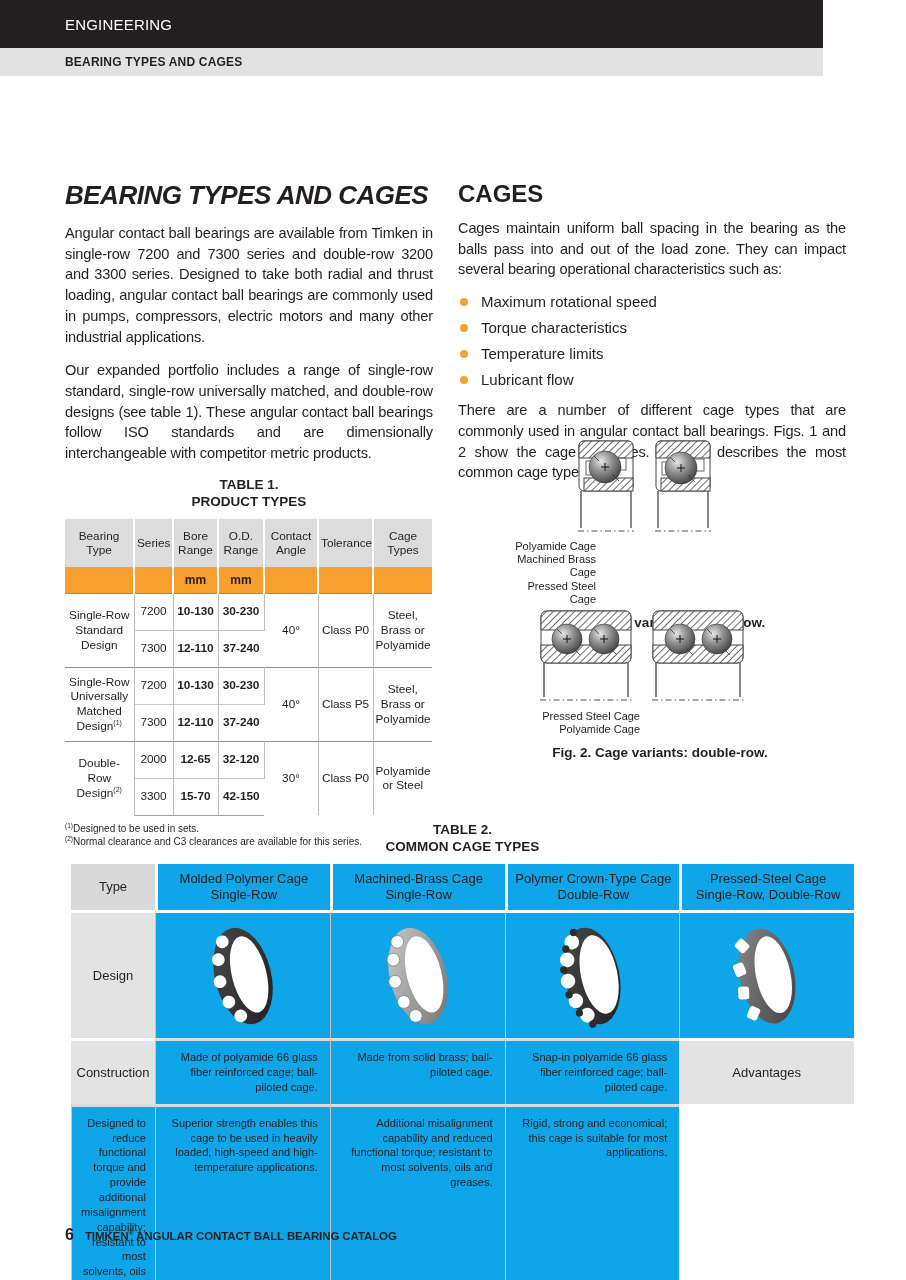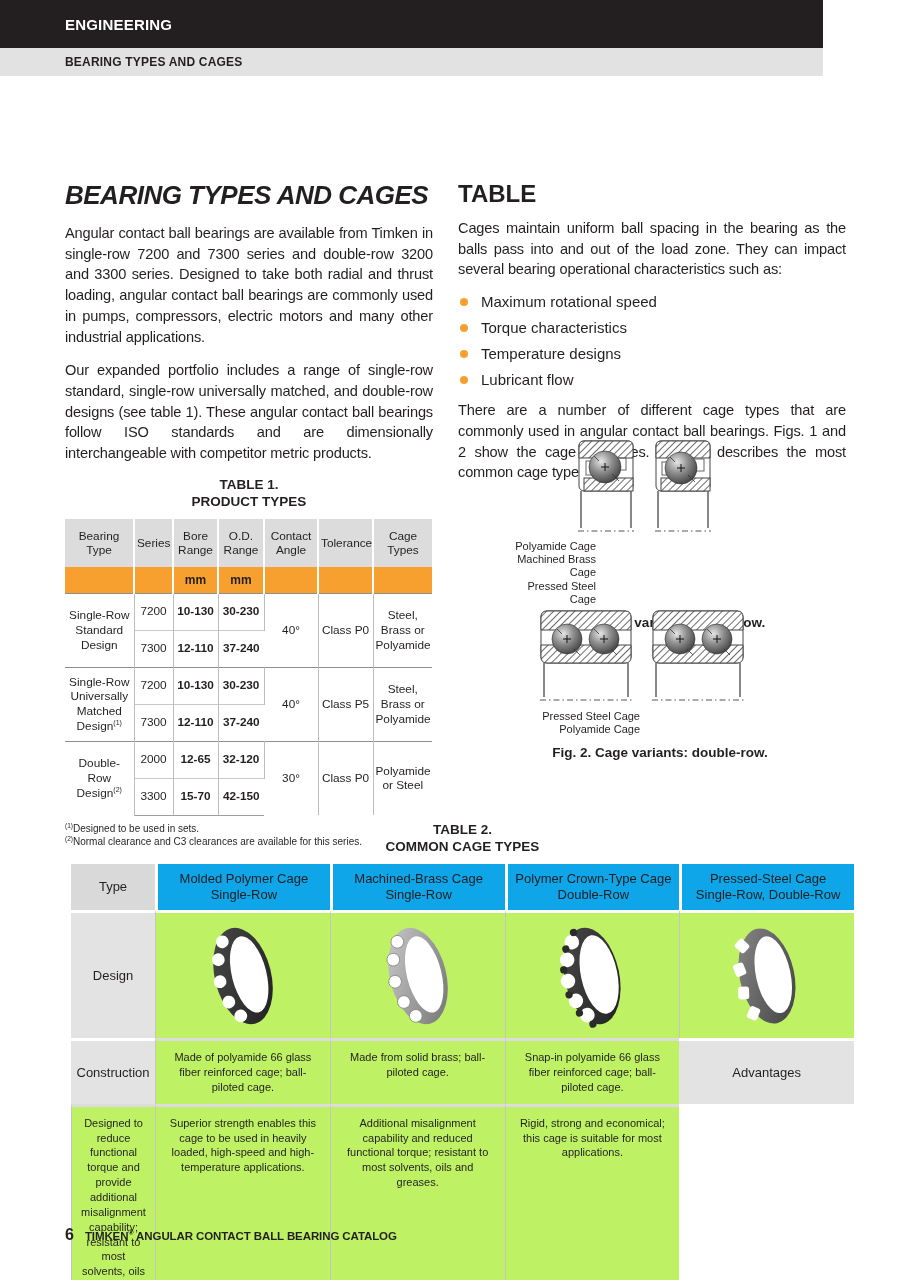--- a/index.html
+++ b/index.html
@@ -2,21 +2,21 @@
 <html><head>
 <meta charset="utf-8">
 <style>
   html,body{margin:0;padding:0;background:#fff;}
   .page{position:relative;width:906px;height:1280px;background:#fff;overflow:hidden;
         font-family:"Liberation Sans", sans-serif;color:#231F20;}
 
   
   .bar-black{position:absolute;left:0;top:0;width:823px;height:48px;background:#231F20;
              display:flex;align-items:center;}
-  .bar-black span{color:#fff;font-weight:bold;font-size:15px;letter-spacing:.2px;margin-left:65px;}
+  .bar-black span{color:#fff;font-weight:normal;font-size:15px;letter-spacing:.2px;margin-left:65px;}
   .bar-gray{position:absolute;left:0;top:48px;width:823px;height:28px;background:#E2E2E2;
             display:flex;align-items:center;}
   .bar-gray span{color:#231F20;font-weight:bold;font-size:12px;margin-left:65px;letter-spacing:.2px;}
 
   
   .col-left{position:absolute;left:65px;top:180px;width:368px;}
   .col-right{position:absolute;left:458px;top:180px;width:388px;}
   h1.title{font-size:26px;font-weight:bold;font-style:italic;letter-spacing:-.5px;margin:0 0 12px 0;}
   h2.title{font-size:24px;font-weight:bold;margin:0 0 10px 0;}
   .body-p{font-size:14.6px;line-height:1.42;text-align:justify;margin:0 0 13px 0;letter-spacing:-.15px;}
@@ -64,22 +64,22 @@
   .figcap{font-weight:bold;font-size:13.5px;text-align:center;margin-top:9px;}
 
   
   .t2wrap{position:absolute;left:63px;top:818px;width:783px;padding-left:8px;}
   .t2grid{display:grid;grid-template-columns:84px repeat(4,1fr);margin-top:6px;}
   .t2h{background:#0ea5e9;font-size:13px;text-align:center;display:flex;flex-direction:column;
        justify-content:center;line-height:1.25;padding:7px 4px;border-left:3px solid #fff;}
   .t2corner{background:#D9D9D9;border-left:none;}
   .t2label{background:#E3E3E3;font-size:13px;display:flex;align-items:center;justify-content:center;
            border-top:3px solid #fff;padding:4px 2px;text-align:center;}
-  .t2cell{background:#bef264;border-left:1px solid #C5C5C5;font-size:11px;line-height:1.35;
-          text-align:center;padding:9px 12px;display:flex;align-items:flex-start;justify-content:center;}
+  .t2cell{background:#0ea5e9;border-left:1px solid #C5C5C5;font-size:11px;line-height:1.35;
+          text-align:right;padding:9px 12px;display:flex;align-items:flex-start;justify-content:center;}
   .t2cell.design{align-items:center;height:125px;padding:0;}
   .t2cell.sep, .t2label.sep{border-top:3px solid #DCDCDC;}
   .t2label.sep{border-top-color:#fff;}
   .t2cell.first-row{border-top:3px solid #fff;}
 
   
   .footer{position:absolute;left:65px;top:1226px;display:flex;align-items:baseline;gap:11px;}
   .footer .pnum{font-size:16px;font-weight:bold;}
   .footer .ftext{font-size:11.5px;font-weight:bold;letter-spacing:-.1px;}
   .footer sup{font-size:7px;}
@@ -215,34 +215,34 @@
       </tbody>
     </table>
 
     <div class="footnotes">
       <div><sup>(1)</sup><span>Designed to be used in sets.</span></div>
       <div><sup>(2)</sup><span>Normal clearance and C3 clearances are available for this series.</span></div>
     </div>
   </section>
 
   <section class="col-right">
-    <h2 class="title">TABLE</h2>
+    <h2 class="title">CAGES</h2>
     <p class="body-p">Cages maintain uniform ball spacing in the bearing as the balls pass into and out of the load zone. They can impact several bearing operational characteristics such as:</p>
     <ul class="bullets">
       <li>
           <span class="dot"></span>
           <span>Maximum rotational speed</span>
         </li>
       <li>
           <span class="dot"></span>
           <span>Torque characteristics</span>
         </li>
       <li>
           <span class="dot"></span>
-          <span>Temperature designs</span>
+          <span>Temperature limits</span>
         </li>
       <li>
           <span class="dot"></span>
           <span>Lubricant flow</span>
         </li>
     </ul>
     <p class="body-p">There are a number of different cage types that are commonly used in angular contact ball bearings. Figs. 1 and 2 show the cage variances. Table 2 describes the most common cage types.</p>
   </section>
 
   <div class="fig fig1">

